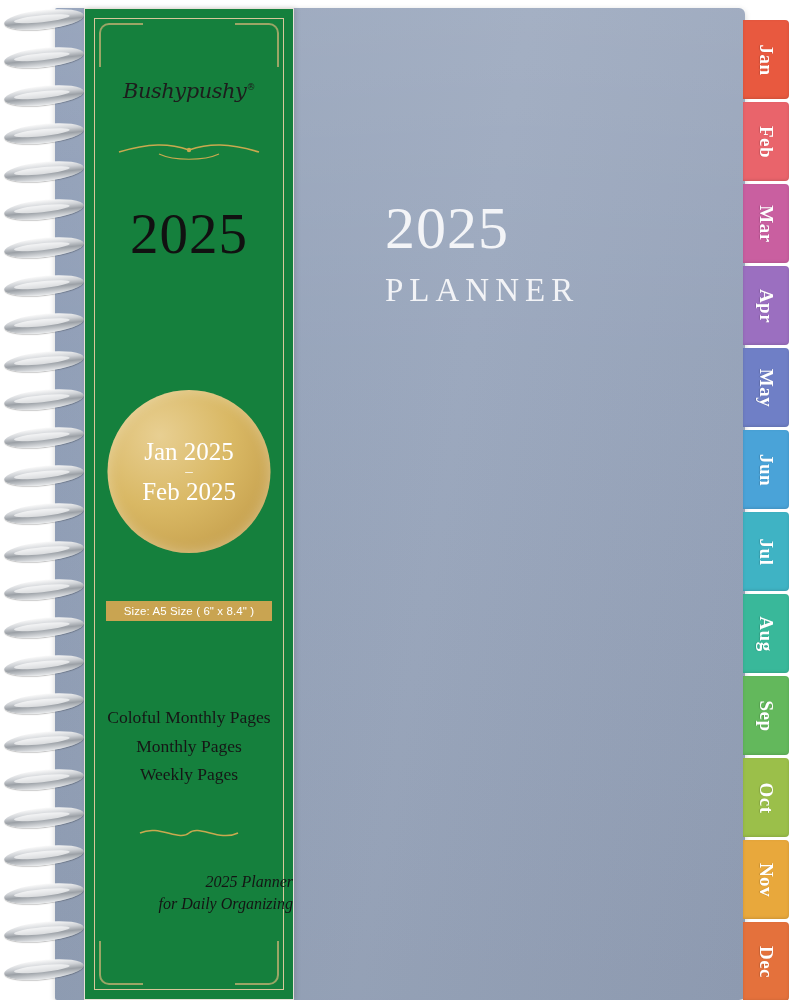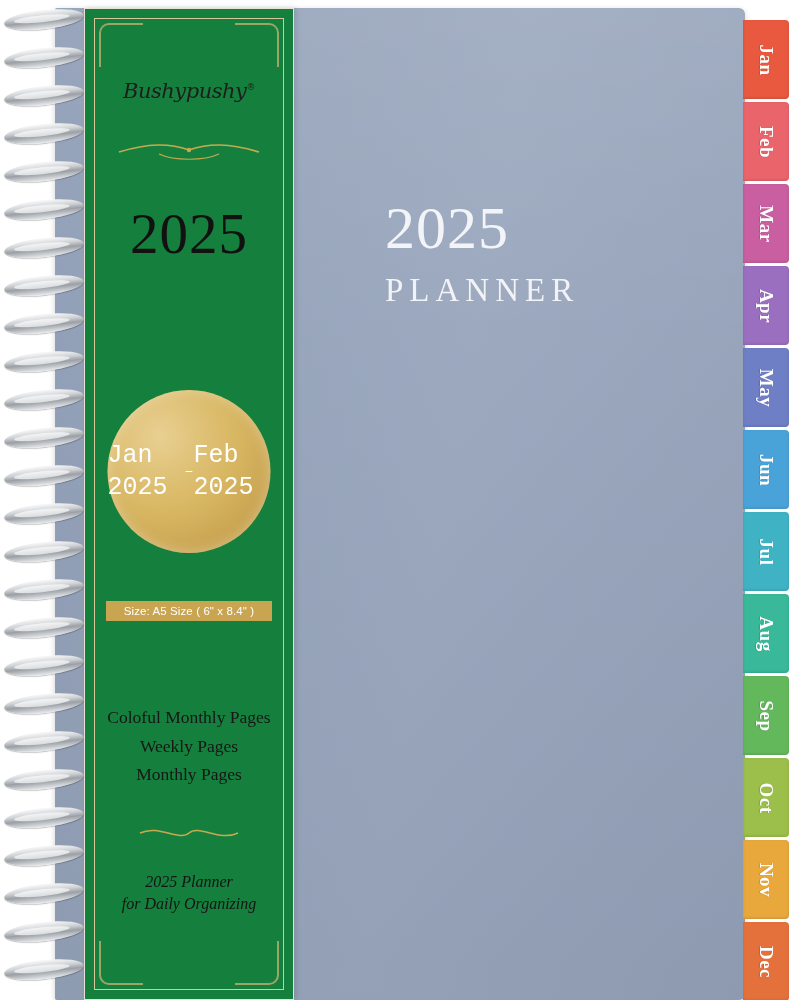--- a/index.html
+++ b/index.html
@@ -163,25 +163,25 @@
   .gold-circle {
     position: absolute;
     left: 50%;
     transform: translateX(-50%);
     top: 381px;
     width: 163px; height: 163px;
     border-radius: 50%;
     background: radial-gradient(circle at 32% 28%, #e8cf92 0%, #d9b864 45%, #c9a451 75%, #bb9742 100%);
     box-shadow: inset 0 0 14px rgba(255,255,255,0.35);
     display: flex;
-    flex-direction: row;
+    flex-direction: column;
     align-items: center;
     justify-content: center;
     color: #ffffff;
-    font-family: Liberation Mono, monospace;
+    font-family: Liberation Serif, serif;
     font-size: 25px;
     line-height: 1.25;
   }
   .gold-circle .dash { font-size: 15px; line-height: 0.6; }
 
   .size-bar {
     position: absolute;
     left: 50%;
     transform: translateX(-50%);
     top: 592px;
@@ -201,21 +201,21 @@
     text-align: center;
     font-family: "Liberation Serif", serif;
     font-size: 17.5px;
     color: #161616;
     line-height: 1.64;
   }
 
   .footer-note {
     position: absolute;
     top: 862px; left: 0; width: 100%;
-    text-align: center;
+    text-align: right;
     font-family: "Liberation Serif", serif;
     font-style: italic;
     font-size: 16px;
     color: #141414;
     line-height: 1.35;
   }
 
   
   .tabs {
     position: absolute;
@@ -351,22 +351,22 @@
     <div class="gold-circle">
       <div>Jan 2025</div>
       <div class="dash">–</div>
       <div>Feb 2025</div>
     </div>
 
     <div class="size-bar">Size: A5 Size ( 6" x 8.4" )</div>
 
     <div class="features">
         <div>Coloful Monthly Pages</div>
+        <div>Monthly Pages</div>
         <div>Weekly Pages</div>
-        <div>Monthly Pages</div>
       </div>
 
     <div class="flourish bottom">
       <svg viewBox="0 0 110 18" width="110" height="18" aria-hidden="true">
         <path d="M6 9 C 25 0, 45 18, 55 9 C 65 0, 85 18, 104 9" fill="none" stroke="#c9a94f" stroke-width="1.5"></path>
       </svg>
     </div>
 
     <div class="footer-note">
       <div>2025 Planner</div>

